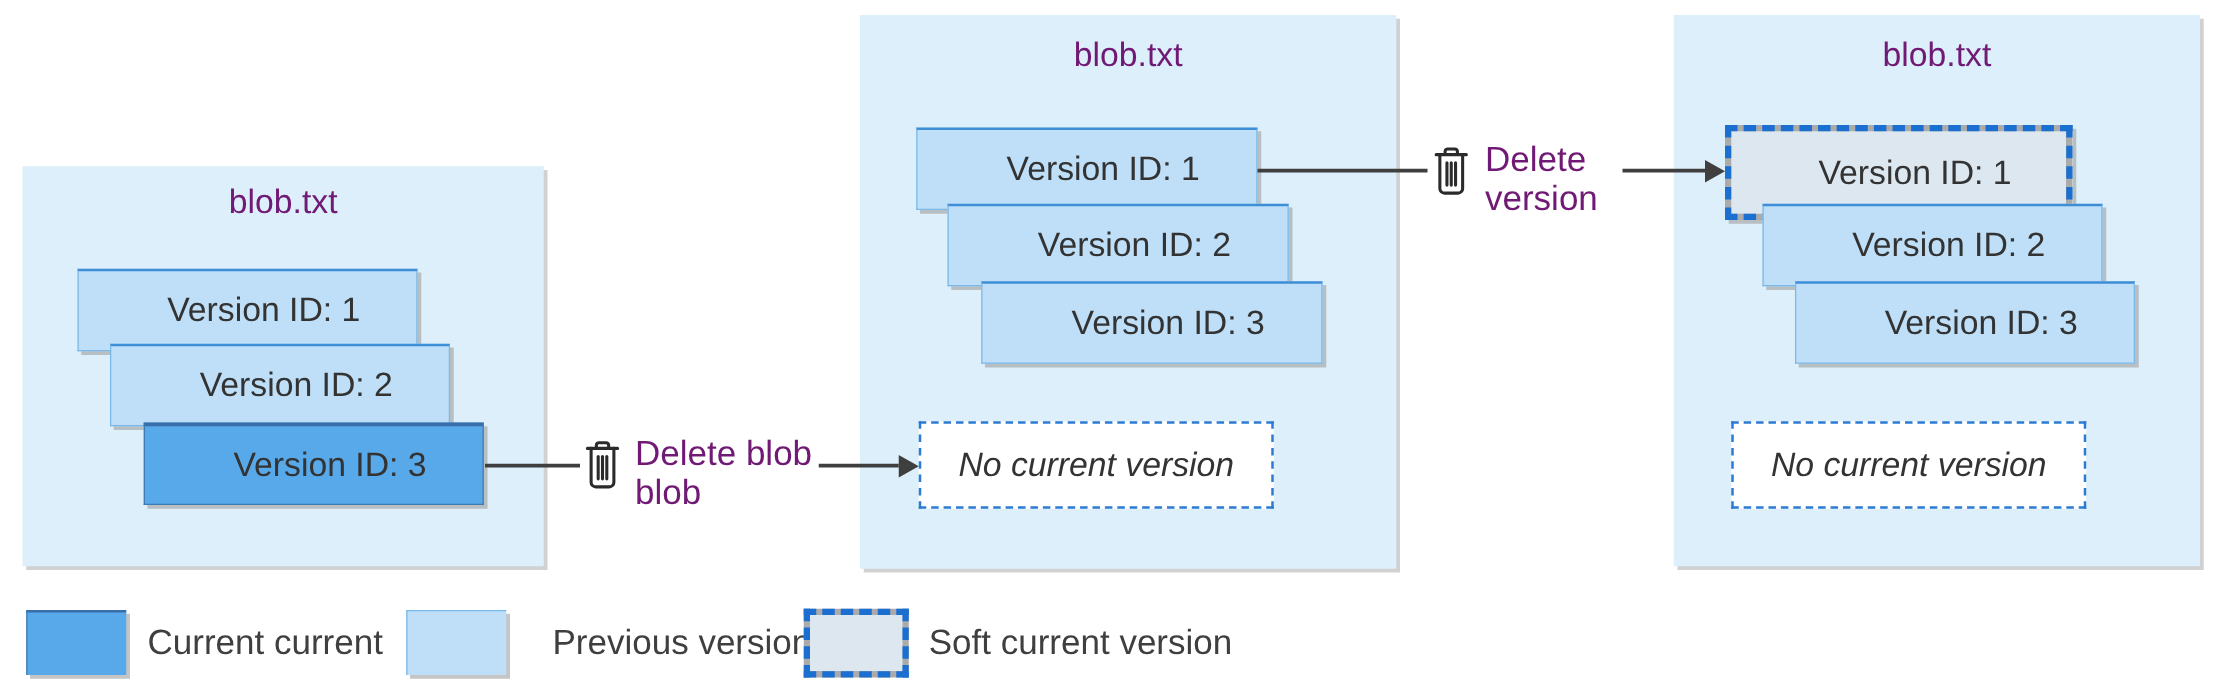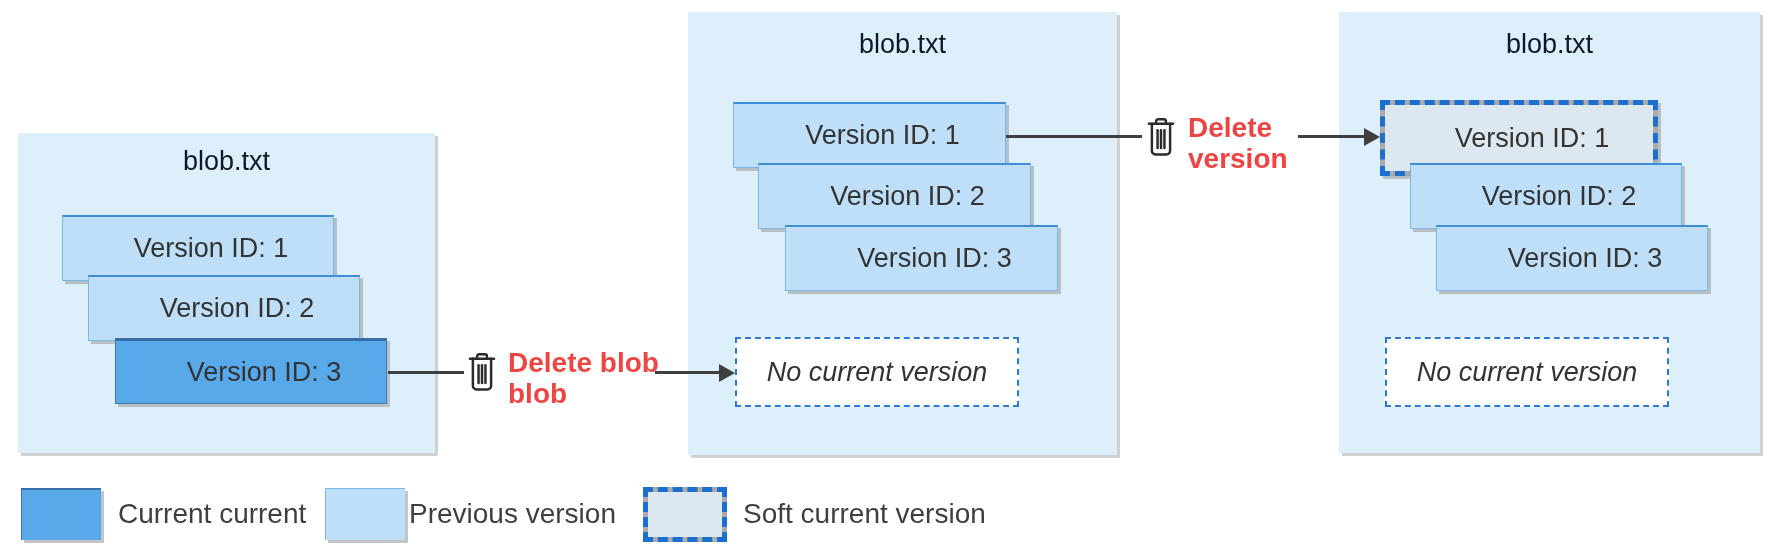--- a/index.html
+++ b/index.html
@@ -23,21 +23,21 @@
   }
   .panel-left   { left: 18px;   top: 133px; width: 417px; height: 320px; }
   .panel-middle { left: 688px;  top: 12px;  width: 429px; height: 443px; }
   .panel-right  { left: 1339px; top: 12px;  width: 421px; height: 441px; }
 
   .panel-title {
     position: absolute;
     left: 0; width: 100%;
     text-align: center;
     font-size: 27px;
-    color: #0f172a;
+    color: #701a75;
   }
   .panel-left  .panel-title { top: 13px; }
   .panel-middle .panel-title, .panel-right .panel-title { top: 17px; }
 
   
   .vbox {
     position: absolute;
     height: 66px;
     width: 272px;
     display: flex;
@@ -105,22 +105,22 @@
   .arrow-head {
     position: absolute;
     width: 0; height: 0;
     border-top: 9px solid transparent;
     border-bottom: 9px solid transparent;
     border-left: 16px solid #3f3f3f;
   }
   .annot-label {
     position: absolute;
     font-size: 28px;
-    font-weight: bold;
-    color: #ef4444;
+    font-weight: normal;
+    color: #701a75;
     line-height: 31px;
   }
   .trash {
     position: absolute;
     width: 32px;
     height: 40px;
   }
   .trash svg { width: 100%; height: 100%; }
 
   
@@ -169,21 +169,21 @@
   }
   .legend-label {
     position: absolute;
     top: 498px;
     font-size: 28px;
     line-height: 32px;
     color: #3f3f3f;
     white-space: nowrap;
   }
   .legend-label.l1 { left: 118px; }
-  .legend-label.l2 { left: 409px; }
+  .legend-label.l2 { left: 442px; }
   .legend-label.l3 { left: 743px; }
 </style>
 </head>
 <body>
 
 <div class="canvas">
 
   <div class="panel panel-left">
     <div class="panel-title">blob.txt</div>
     <div class="vbox previous v1">

